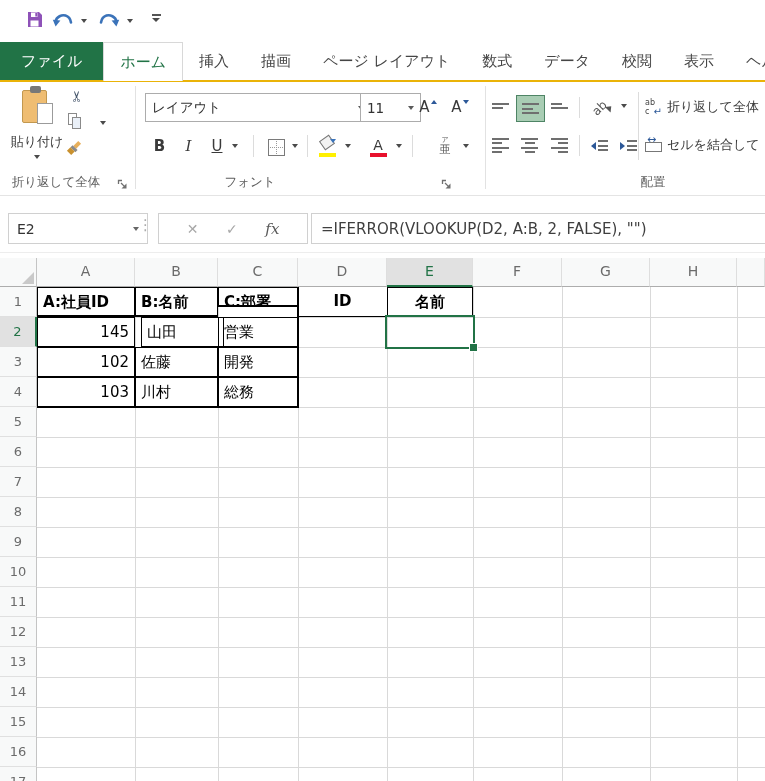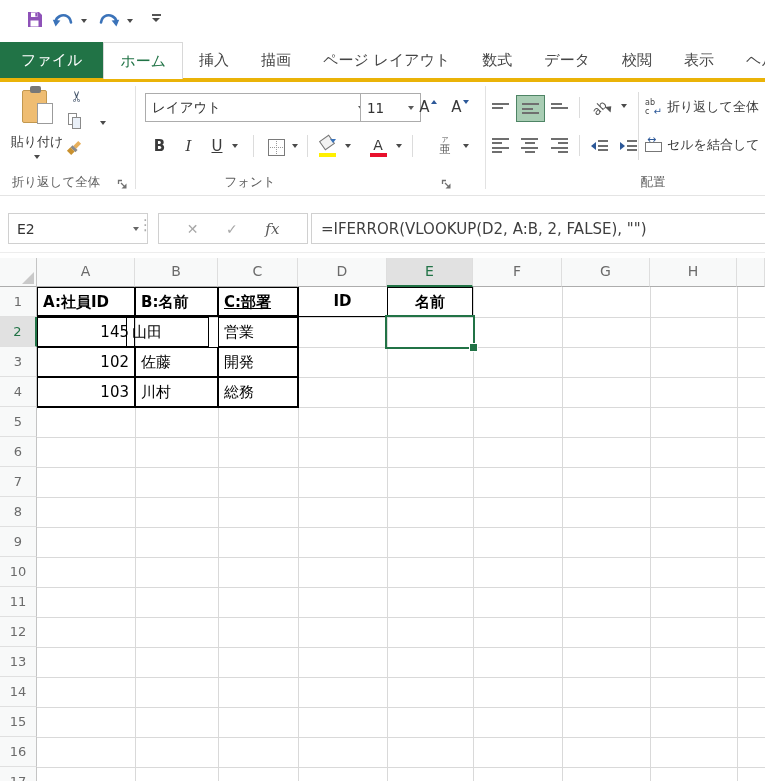--- a/index.html
+++ b/index.html
@@ -5,21 +5,21 @@
   html,body{margin:0;padding:0}
   body{width:765px;height:781px;overflow:hidden;background:#fff;position:relative;
        font-family:"DejaVu Sans","Liberation Sans",sans-serif;color:#222;-webkit-font-smoothing:antialiased}
   .a{position:absolute;box-sizing:border-box}
   .carat{width:0;height:0;border-left:3.5px solid transparent;border-right:3.5px solid transparent;border-top:4px solid #4A4A4A}
 
   
   #qat{top:0;left:0;width:765px;height:42px;background:#fff}
 
   
-  #tabs{top:42px;left:0;width:765px;height:40px;background:#fff;border-bottom:4px solid #eab308;display:flex}
+  #tabs{top:42px;left:0;width:765px;height:40px;background:#fff;border-bottom:2px solid #eab308;display:flex}
   .tab{display:flex;align-items:center;padding:0 16px;font-size:15px;color:#454545;white-space:nowrap;cursor:default}
   .tab.file{background:#217346;color:#fff;padding:0 21px}
   .tab.active{color:#217346;background:#fff;border:1px solid #D8D8D8;border-bottom:none;margin-bottom:-1px;z-index:2}
 
   
   #ribbon{top:82px;left:0;width:765px;height:114px;background:#fff;border-bottom:1px solid #E4E4E4}
   .gsep{position:absolute;top:4px;height:103px;width:1px;background:#E2E2E2}
   .ssep{position:absolute;width:1px;background:#DCDCDC}
   .glabel{position:absolute;top:92px;font-size:12.5px;color:#5E5E5E;text-align:center}
   .rbtn{position:absolute;display:flex;align-items:center;justify-content:center}
@@ -331,25 +331,25 @@
     <div class="g hl" style="left: 37px; top: 299px; width: 728px; height: 1px;"></div>
     <div class="g hl" style="left: 37px; top: 329px; width: 728px; height: 1px;"></div>
     <div class="g hl" style="left: 37px; top: 359px; width: 728px; height: 1px;"></div>
     <div class="g hl" style="left: 37px; top: 389px; width: 728px; height: 1px;"></div>
     <div class="g hl" style="left: 37px; top: 419px; width: 728px; height: 1px;"></div>
     <div class="g hl" style="left: 37px; top: 449px; width: 728px; height: 1px;"></div>
     <div class="g hl" style="left: 37px; top: 479px; width: 728px; height: 1px;"></div>
     <div class="g hl" style="left: 37px; top: 509px; width: 728px; height: 1px;"></div>
     <div class="g cell al-l bold tb hb" style="left: 37px; top: 29px; width: 98px; height: 30px;">A:社員ID</div>
     <div class="g cell al-l bold tb hb" style="left: 135px; top: 29px; width: 83px; height: 30px;">B:名前</div>
-    <div class="g cell al-l bold tb hb" style="left: 218px; top: 29px; width: 80px; height: 30px; text-decoration: underline;">C:部署</div>
+    <div class="g cell al-l bold tb hb" style="left: 218px; top: 29px; width: 80px; height: 20px; text-decoration: underline;">C:部署</div>
     <div class="g cell al-c bold bbk" style="left: 298px; top: 29px; width: 89px; height: 30px;">ID</div>
     <div class="g cell al-c bold bak" style="left: 387px; top: 29px; width: 86px; height: 30px;">名前</div>
     <div class="g cell al-r tb" style="left: 37px; top: 59px; width: 98px; height: 30px;">145</div>
-    <div class="g cell al-l tb" style="left: 126px; top: 59px; width: 83px; height: 30px;">山田</div>
+    <div class="g cell al-l tb" style="left: 141px; top: 59px; width: 83px; height: 30px;">山田</div>
     <div class="g cell al-l tb" style="left: 218px; top: 59px; width: 80px; height: 30px;">営業</div>
     <div class="g cell al-r tb" style="left: 37px; top: 89px; width: 98px; height: 30px;">102</div>
     <div class="g cell al-l tb" style="left: 135px; top: 89px; width: 83px; height: 30px;">佐藤</div>
     <div class="g cell al-l tb" style="left: 218px; top: 89px; width: 80px; height: 30px;">開発</div>
     <div class="g cell al-r tb" style="left: 37px; top: 119px; width: 98px; height: 30px;">103</div>
     <div class="g cell al-l tb" style="left: 218px; top: 119px; width: 80px; height: 30px;">総務</div>
     <div class="g cell al-l tb" style="left: 135px; top: 119px; width: 83px; height: 30px;">川村</div>
     <div class="g toutline" style="left: 36px; top: 28px; width: 263px; height: 122px;"></div>
     <div class="g ch" style="left: 37px; top: 0px; width: 98px; height: 29px;">A</div>
     <div class="g ch" style="left: 135px; top: 0px; width: 83px; height: 29px;">B</div>

